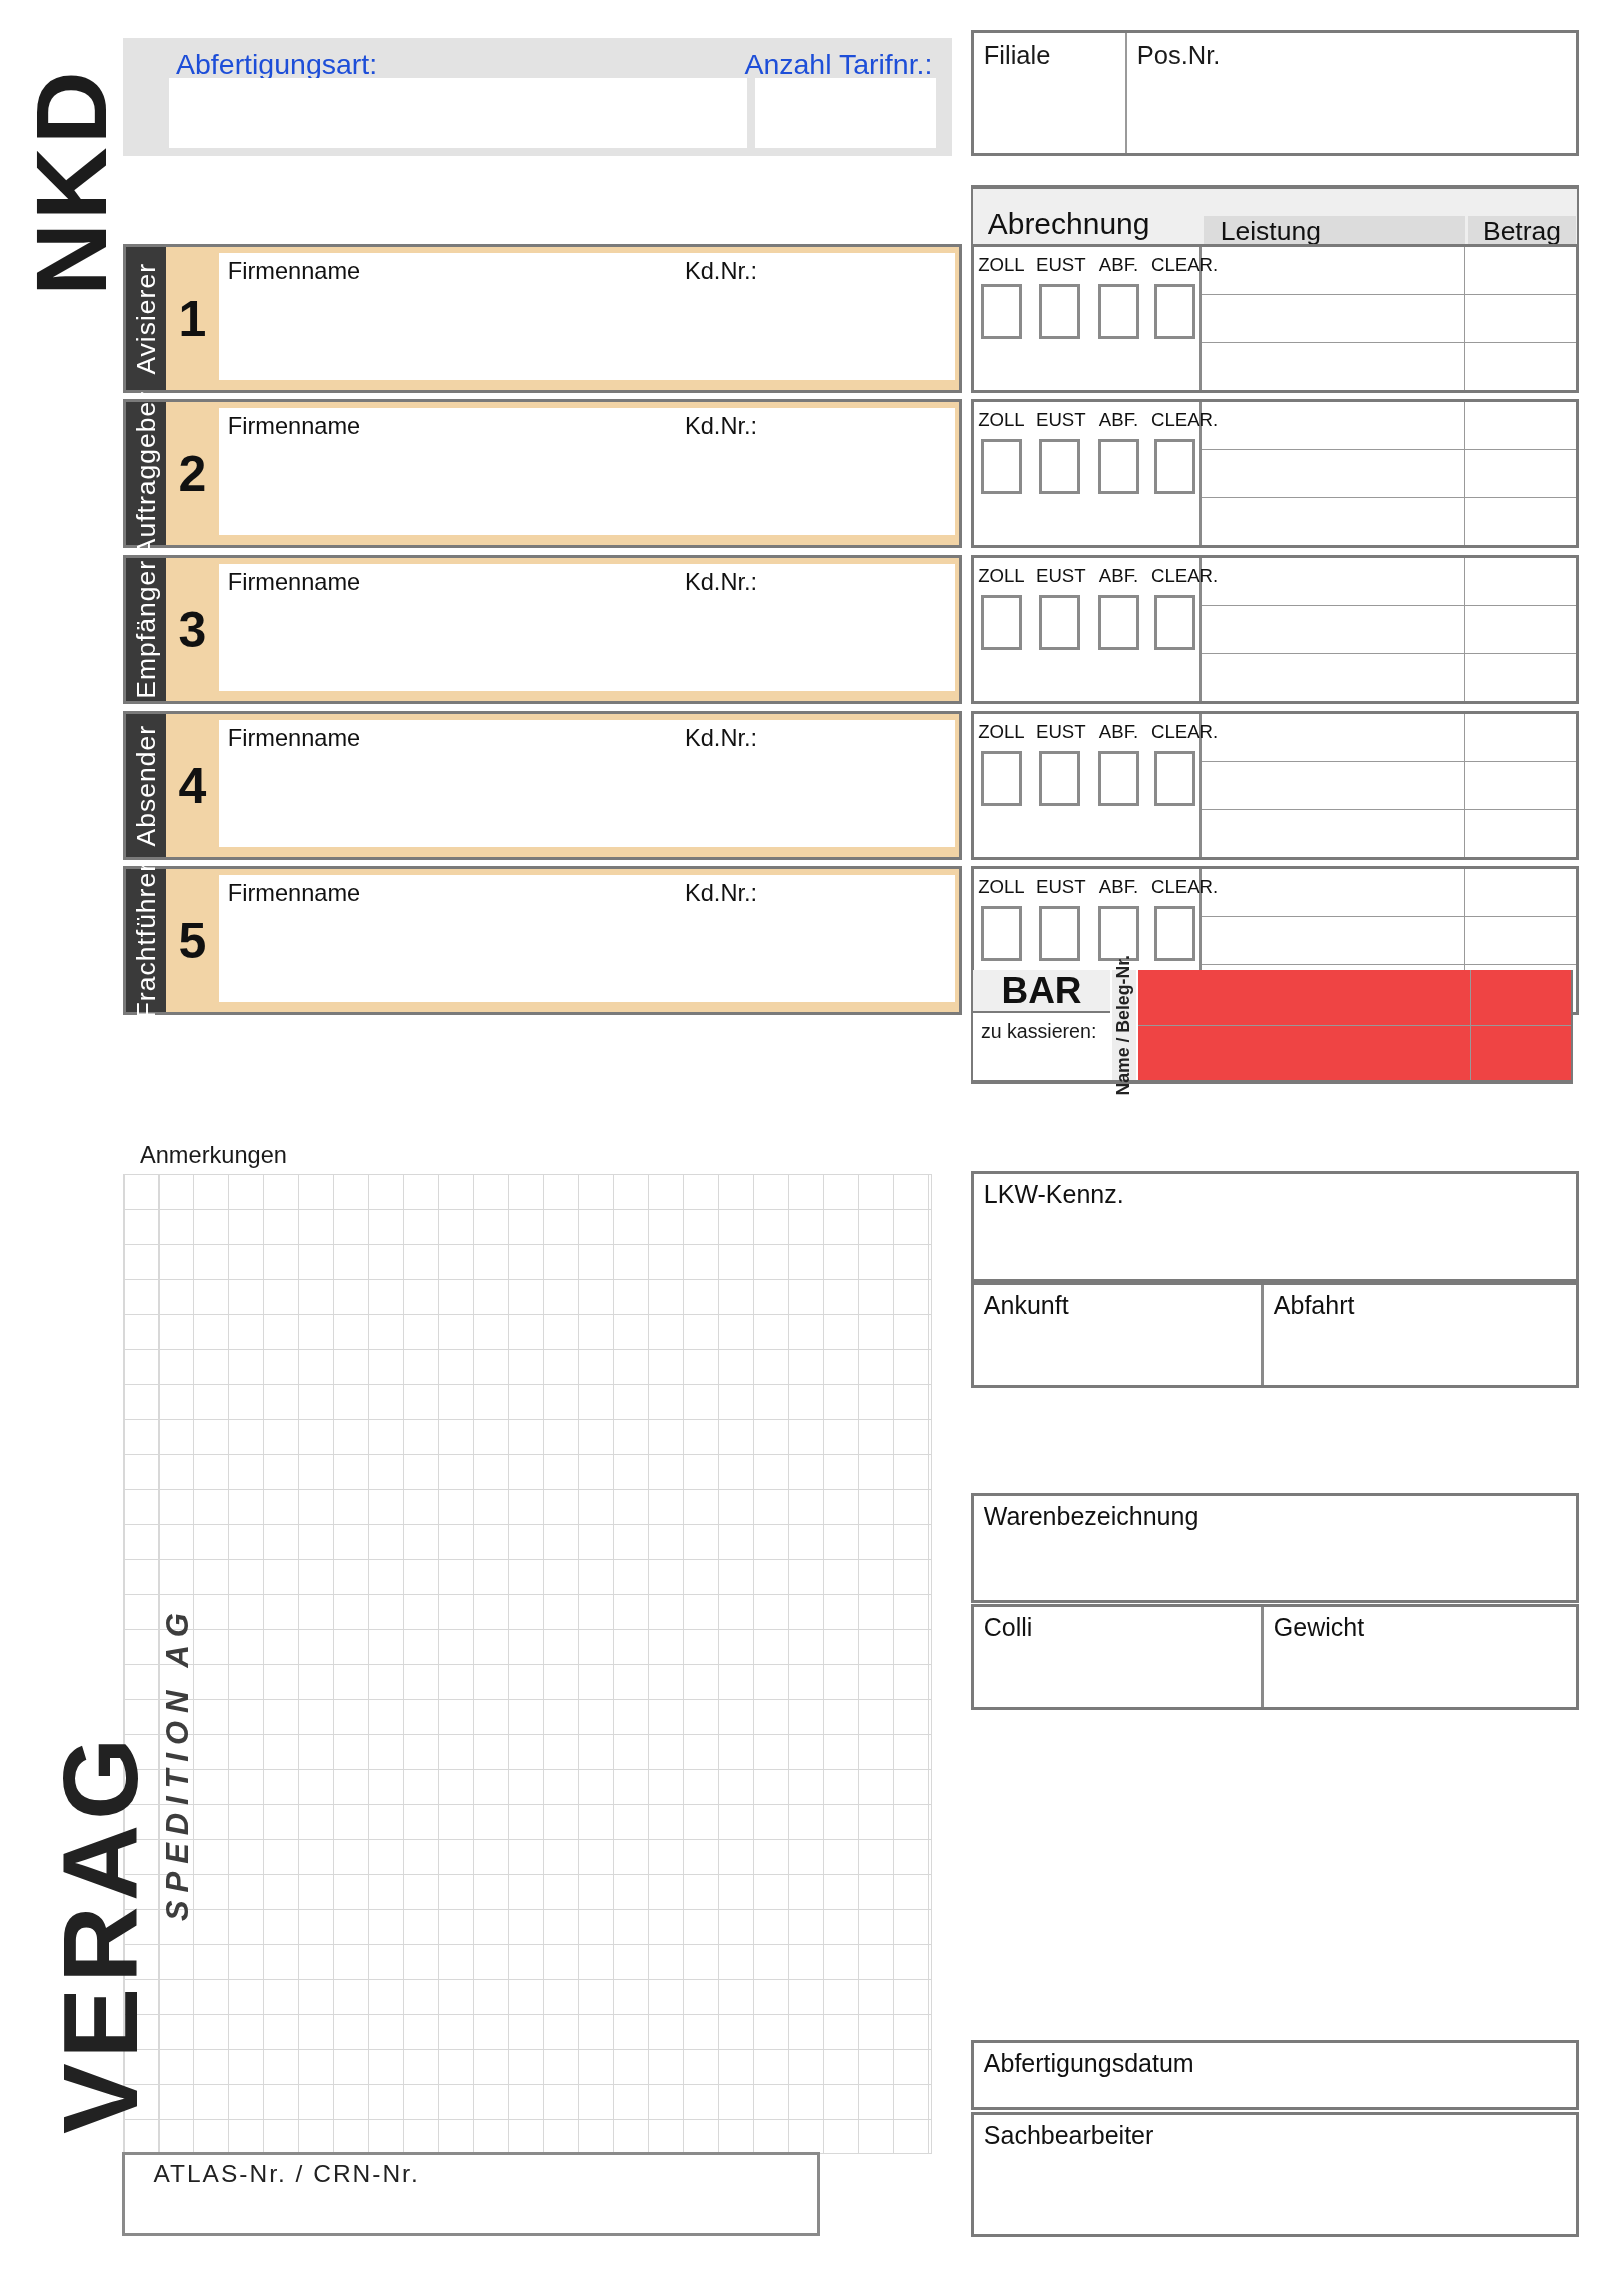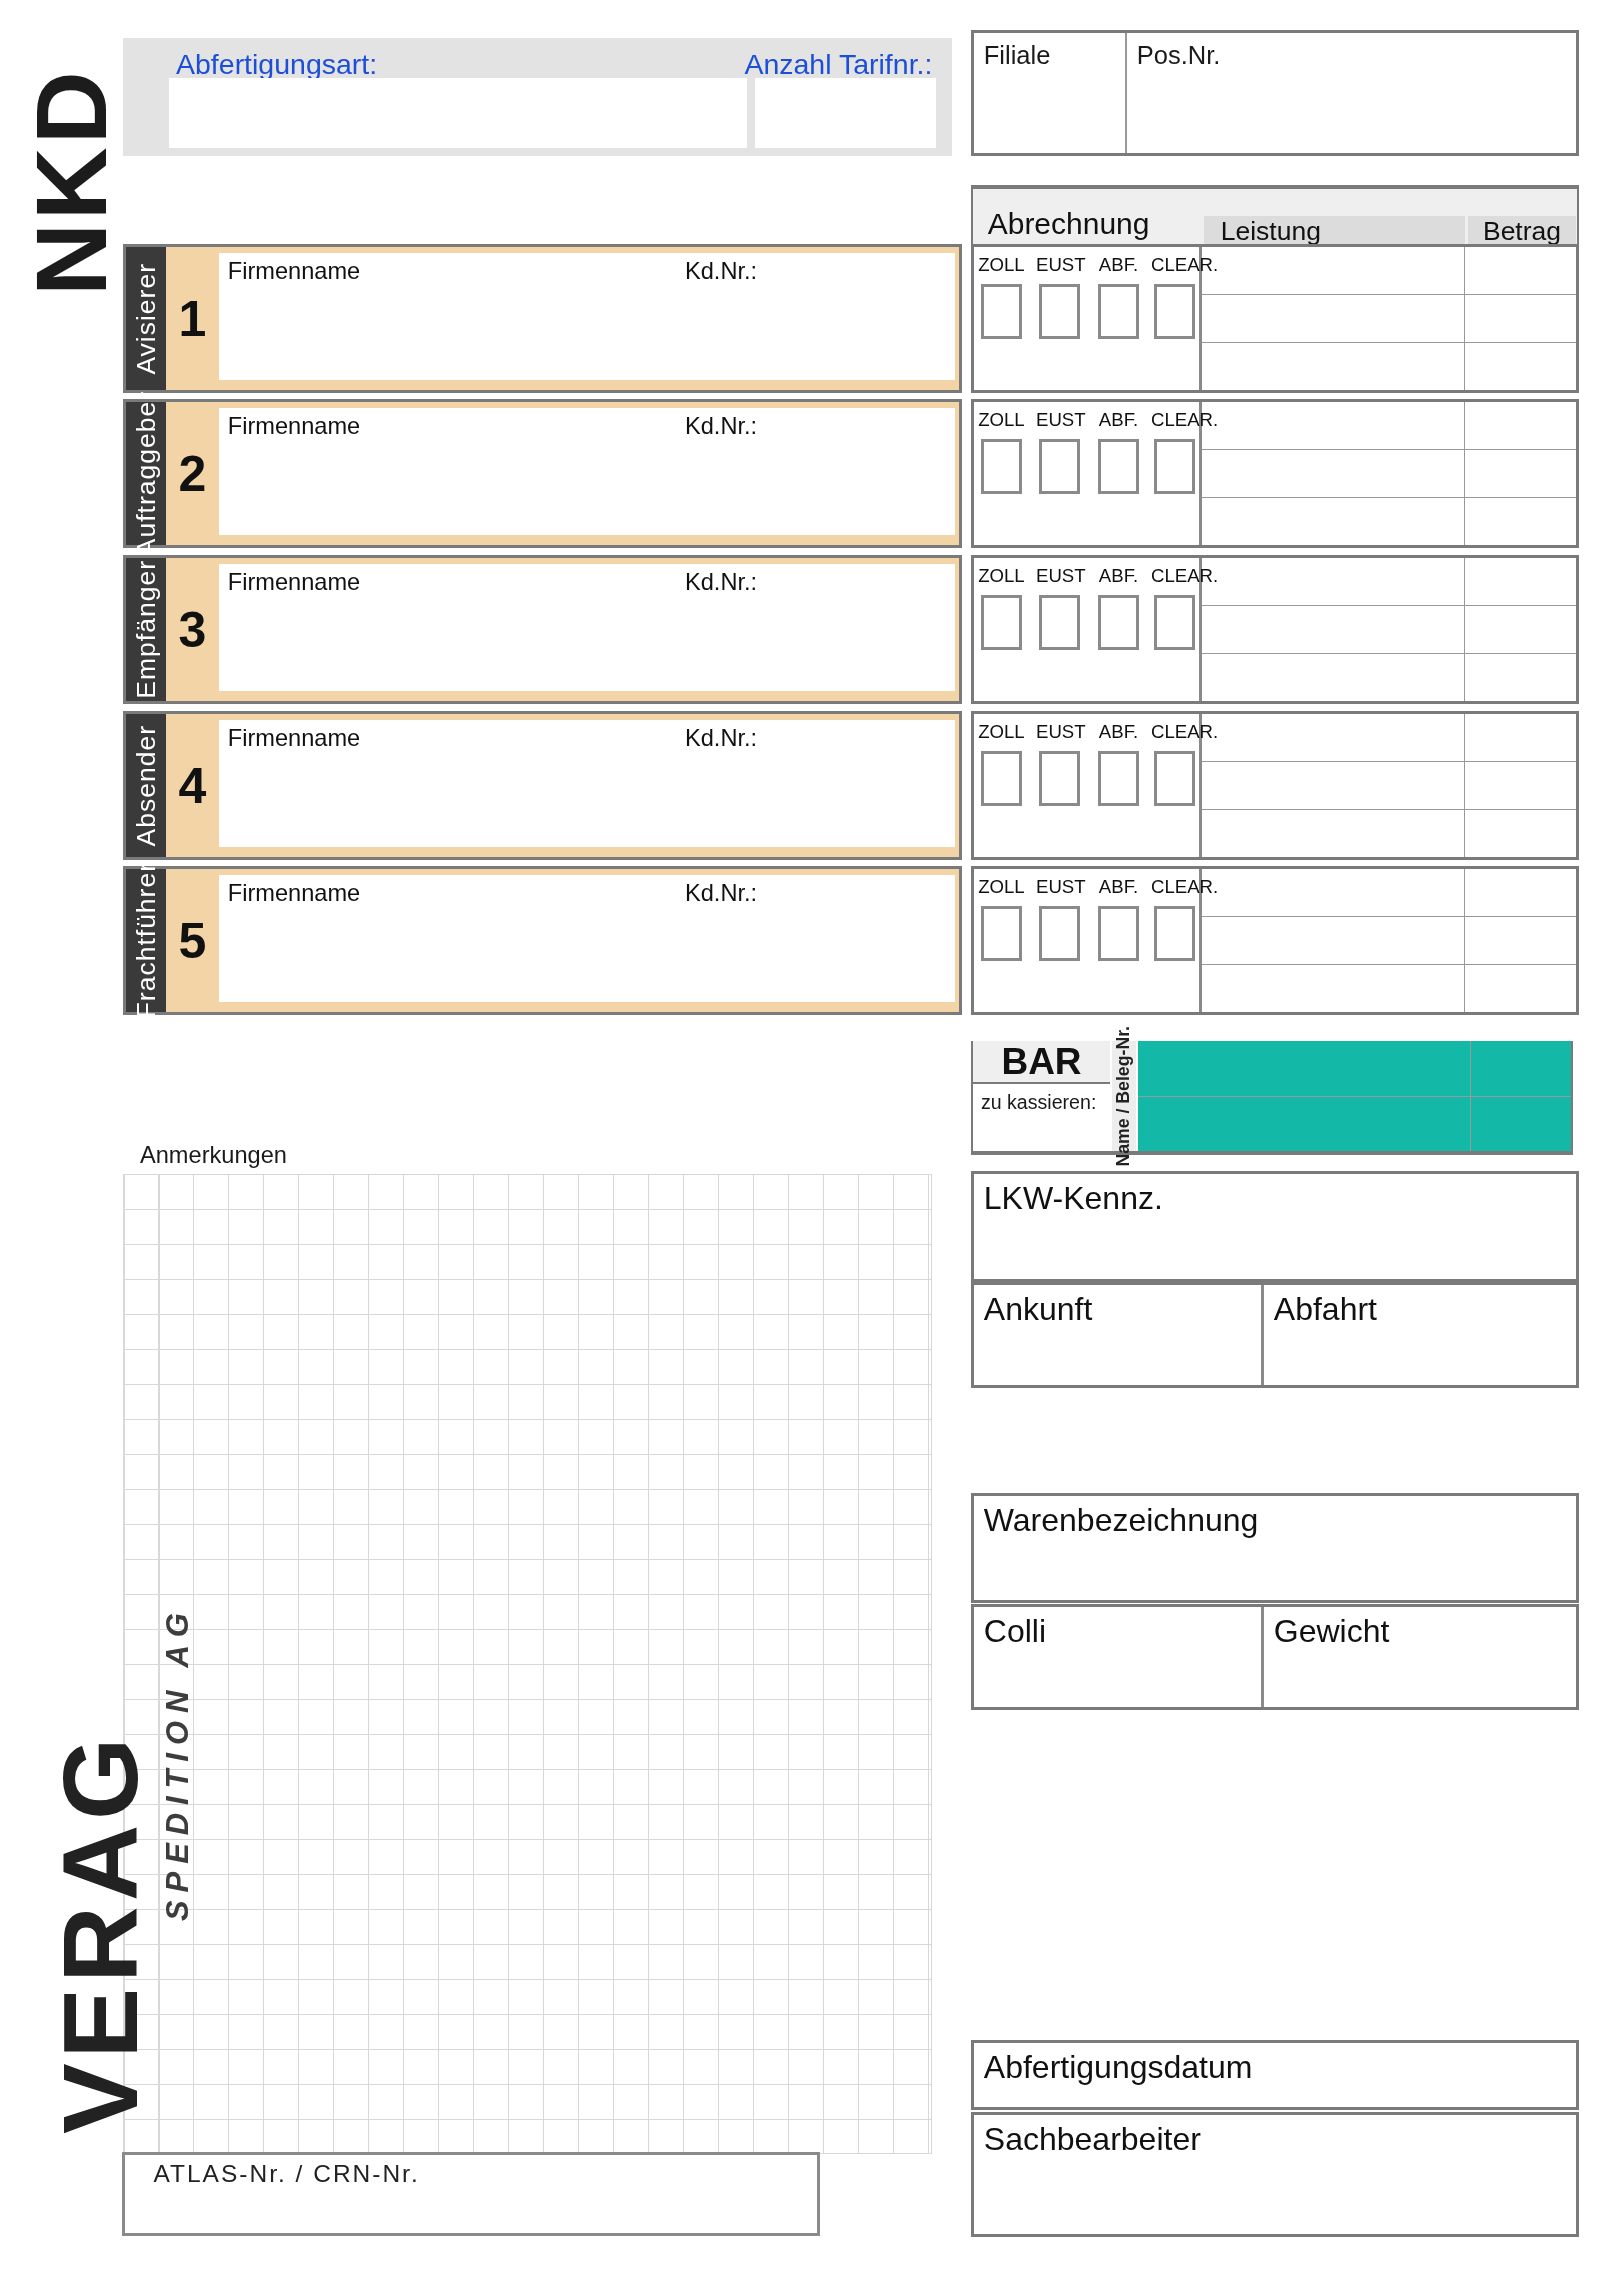--- a/index.html
+++ b/index.html
@@ -54,22 +54,22 @@
   .cb-box{width:41px;height:55px;border:3.9px solid #8a8a8a;background:#fff;
           box-sizing:border-box;margin:7.9px auto 0 auto;}
   .sep-v{width:3.4px;background:#8a8a8a;flex:none;}
   .lb-zone{flex:1;display:flex;flex-direction:column;}
   .lb-row{flex:1;display:flex;border-bottom:1.5px solid #999;}
   .lb-row:last-child{border-bottom:none;}
   .l-cell{width:262px;flex:none;border-right:1.5px solid #999;}
   .b-cell{flex:1;}
 
   
-  .bar-sec{left:971px;top:1041px;width:602px;height:114px;box-sizing:border-box;
-           border:2.9px solid #7a7a7a;border-top:none;border-bottom-width:4.4px;display:flex;background:#14b8a6;}
+  .bar-sec{left:971px;top:970px;width:602px;height:114px;box-sizing:border-box;
+           border:2.9px solid #7a7a7a;border-top:none;border-bottom-width:4.4px;display:flex;background:#ef4444;}
   .bar-left{width:137px;flex:none;display:flex;flex-direction:column;}
   .bar-title{height:41px;background:#efefef;border-bottom:2.9px solid #7a7a7a;
              display:flex;align-items:center;justify-content:center;
              font-size:37px;font-weight:700;color:#111;}
   .bar-cash{flex:1;background:#fff;padding:6.9px 7.9px;font-size:19.6px;}
   .bar-strip{width:23.6px;flex:none;background:#ededed;border-left:2px solid #fff;
              border-right:2px solid #fff;display:flex;align-items:center;justify-content:center;}
   .bar-strip span{writing-mode:vertical-rl;transform:rotate(180deg);font-size:17.7px;
                   font-weight:600;color:#222;white-space:nowrap;}
   .bar-rows{flex:1;position:relative;display:flex;flex-direction:column;}
@@ -81,21 +81,21 @@
   .anm-label{left:140px;top:1142px;font-size:23.6px;}
   .anm-grid{left:123px;top:1174px;width:809px;height:980px;background:#fff;
             border-right:1.5px solid #d8d8d8;border-bottom:1.5px solid #d8d8d8;box-sizing:border-box;
             background-image:
               repeating-linear-gradient(to right,#d8d8d8 0 1.5px,transparent 1.5px 35px),
               repeating-linear-gradient(to bottom,#d8d8d8 0 1.5px,transparent 1.5px 35px);}
 
   
   .rbox{left:971px;width:608px;background:#fff;border:3.9px solid #7a7a7a;
         box-sizing:border-box;}
-  .rbox-label{position:absolute;left:9.8px;top:5.9px;font-size:32px;color:#111;}
+  .rbox-label{position:absolute;left:9.8px;top:5.9px;font-size:25px;color:#111;}
   .rsplit{display:flex;}
   .rsplit > .cell{position:relative;box-sizing:border-box;}
   .cell-l{width:290px;flex:none;border-right:3.4px solid #8a8a8a;}
   .cell-r{flex:1;}
 
   
   .atlas{left:122px;top:2152px;width:698px;height:84px;background:#fff;
          border:3.9px solid #8a8a8a;box-sizing:border-box;}
   .atlas-label{position:absolute;left:28.5px;top:4.9px;font-size:24.5px;letter-spacing:2px;color:#222;}
 </style>

